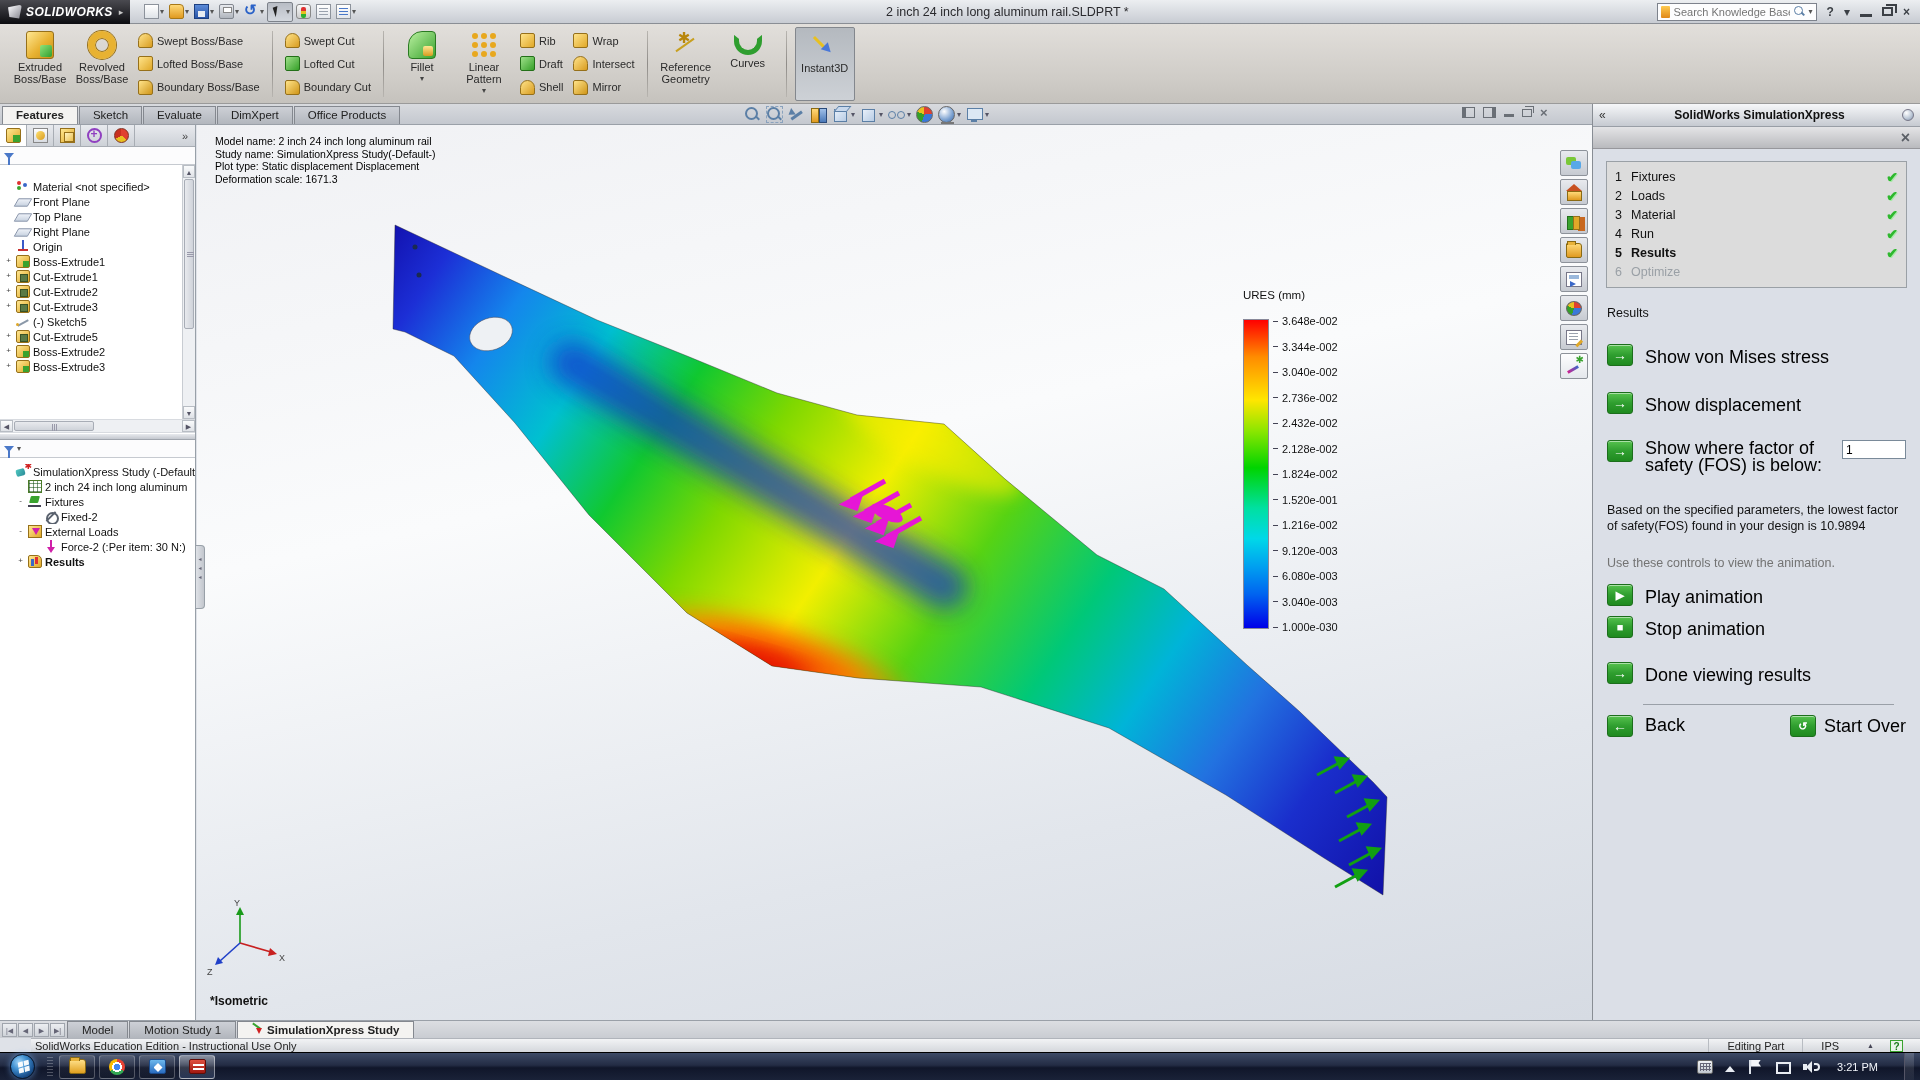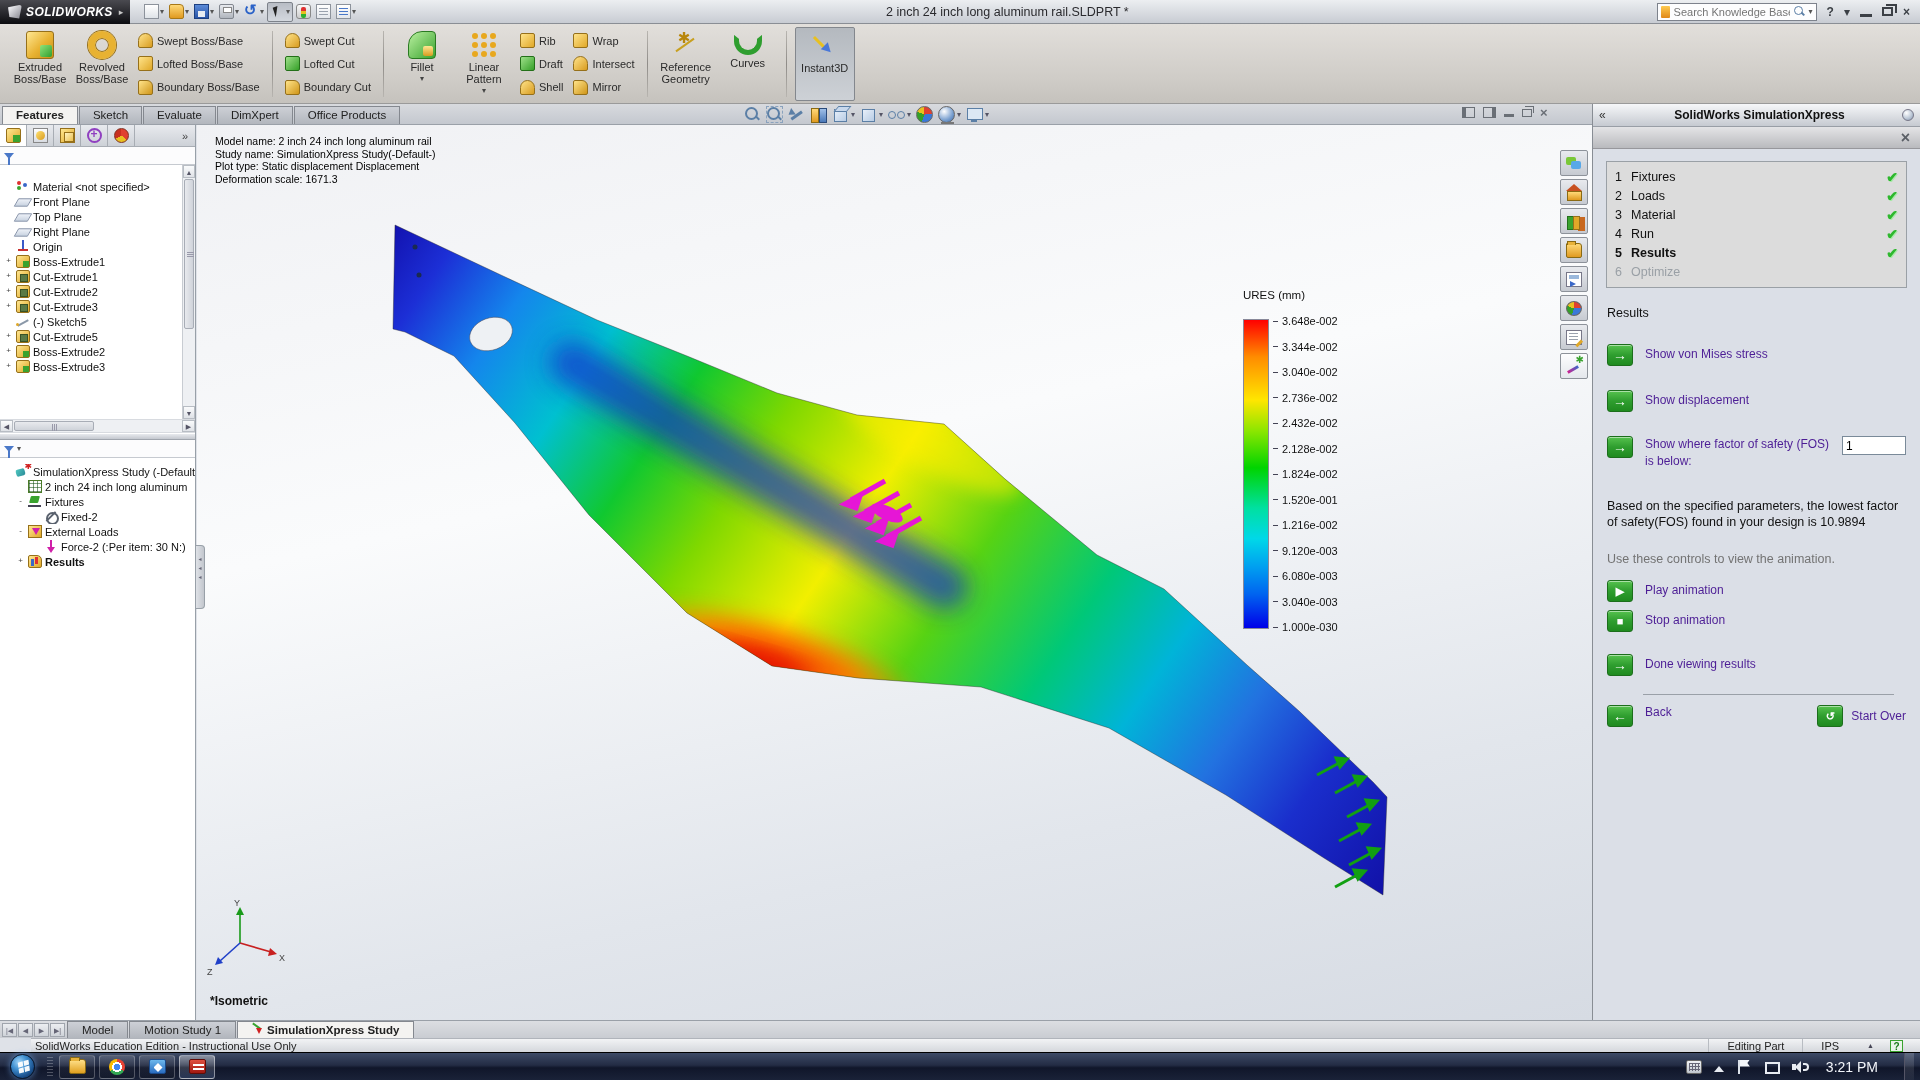--- a/index.html
+++ b/index.html
@@ -258,21 +258,21 @@
   .step.active{font-weight:bold;}
   .step.disabled{color:#9aa0a6;}
   .scheck{color:#2db82d;font-size:14px;font-weight:bold;text-shadow:1px 1px 0 #a8e8a8;}
   .rp-body{padding:0 14px;position:relative;height:700px;}
   .rp-section-title{margin-top:18px;font-size:12.5px;color:#111;}
   .action-row{display:flex;align-items:flex-start;gap:12px;margin-top:24px;}
   .gbtn{width:26px;height:22px;flex:0 0 26px;border-radius:3px;border:1px solid #1c6e1c;
     background:linear-gradient(#56c24e,#2f9e2f 50%,#1f8a1f);display:flex;align-items:center;justify-content:center;
     color:#fff;font-weight:bold;font-size:14px;line-height:14px;box-shadow:inset 0 1px 0 rgba(255,255,255,.5);}
   .gbtn.small-glyph{font-size:11px;}
-  .action-label{font-size:12px;color:#4c1d95;padding-top:3px;}
+  .action-label{font-size:18px;color:#000000;padding-top:3px;}
   .fos-row .action-label{width:200px;padding-top:0;line-height:17px;}
   .fos-input{width:64px;height:19px;border:1px solid #7a8a99;background:#fff;font-size:12px;padding:0 3px;margin-left:auto;font-family:"Liberation Sans",sans-serif;}
   .rp-note{margin-top:28px;font-size:12.5px;line-height:16px;color:#111;}
   .rp-note2{margin-top:22px;font-size:12.5px;color:#737373;}
   .anim-row{margin-top:14px;}
   .anim-row + .anim-row{margin-top:8px;}
   .done-row{margin-top:22px;}
   .rp-hr{margin:18px 12px 0 36px;border:none;border-top:1px solid #9aa0a8;}
   .backrow{display:flex;align-items:center;margin-top:10px;}
   .backrow .action-label{padding-top:0;}
@@ -333,21 +333,21 @@
   .tr-kbd::after{content:"";position:absolute;left:2px;top:2px;width:11px;height:8px;
     background:repeating-linear-gradient(90deg,#667 0 1px,transparent 1px 3px),repeating-linear-gradient(#667 0 1px,transparent 1px 3px);}
   .tr-up{width:0;height:0;border-left:5px solid transparent;border-right:5px solid transparent;border-bottom:6px solid #e8ecf2;margin-top:4px;}
   .tr-flag::before{content:"";position:absolute;left:2px;top:0;width:2px;height:14px;background:#dce2ea;}
   .tr-flag::after{content:"";position:absolute;left:4px;top:0;width:10px;height:7px;background:#f4f7fb;clip-path:polygon(0 0,100% 0,75% 50%,100% 100%,0 100%);}
   .tr-net::before{content:"";position:absolute;left:1px;top:2px;width:11px;height:8px;border:2px solid #e8ecf2;}
   .tr-net::after{content:"";position:absolute;left:3px;top:12px;width:9px;height:2px;background:#e8ecf2;}
   .tr-vol::before{content:"";position:absolute;left:0;top:4px;width:4px;height:6px;background:#e8ecf2;}
   .tr-vol::after{content:"";position:absolute;left:3px;top:1px;border-right:6px solid #e8ecf2;border-top:6px solid transparent;border-bottom:6px solid transparent;}
   .tr-vol .wave{position:absolute;left:11px;top:3px;width:6px;height:8px;border:2px solid #e8ecf2;border-left:none;border-radius:0 8px 8px 0;}
-  .clock{color:#f2f5fa;font-size:14px;padding:0 14px 0 6px;}
+  .clock{color:#f2f5fa;font-size:11px;padding:0 14px 0 6px;}
   .show-desktop{width:10px;height:28px;border-left:1px solid #556;background:linear-gradient(rgba(255,255,255,.18),rgba(255,255,255,.04));}
 </style>
 </head>
 <body>
 
 <div id="titlebar">
   <div class="logo-block">
     <span class="logo-mark"></span>
     <span class="logo-text">SOLIDWORKS</span>
     <span class="logo-caret">▸</span>

